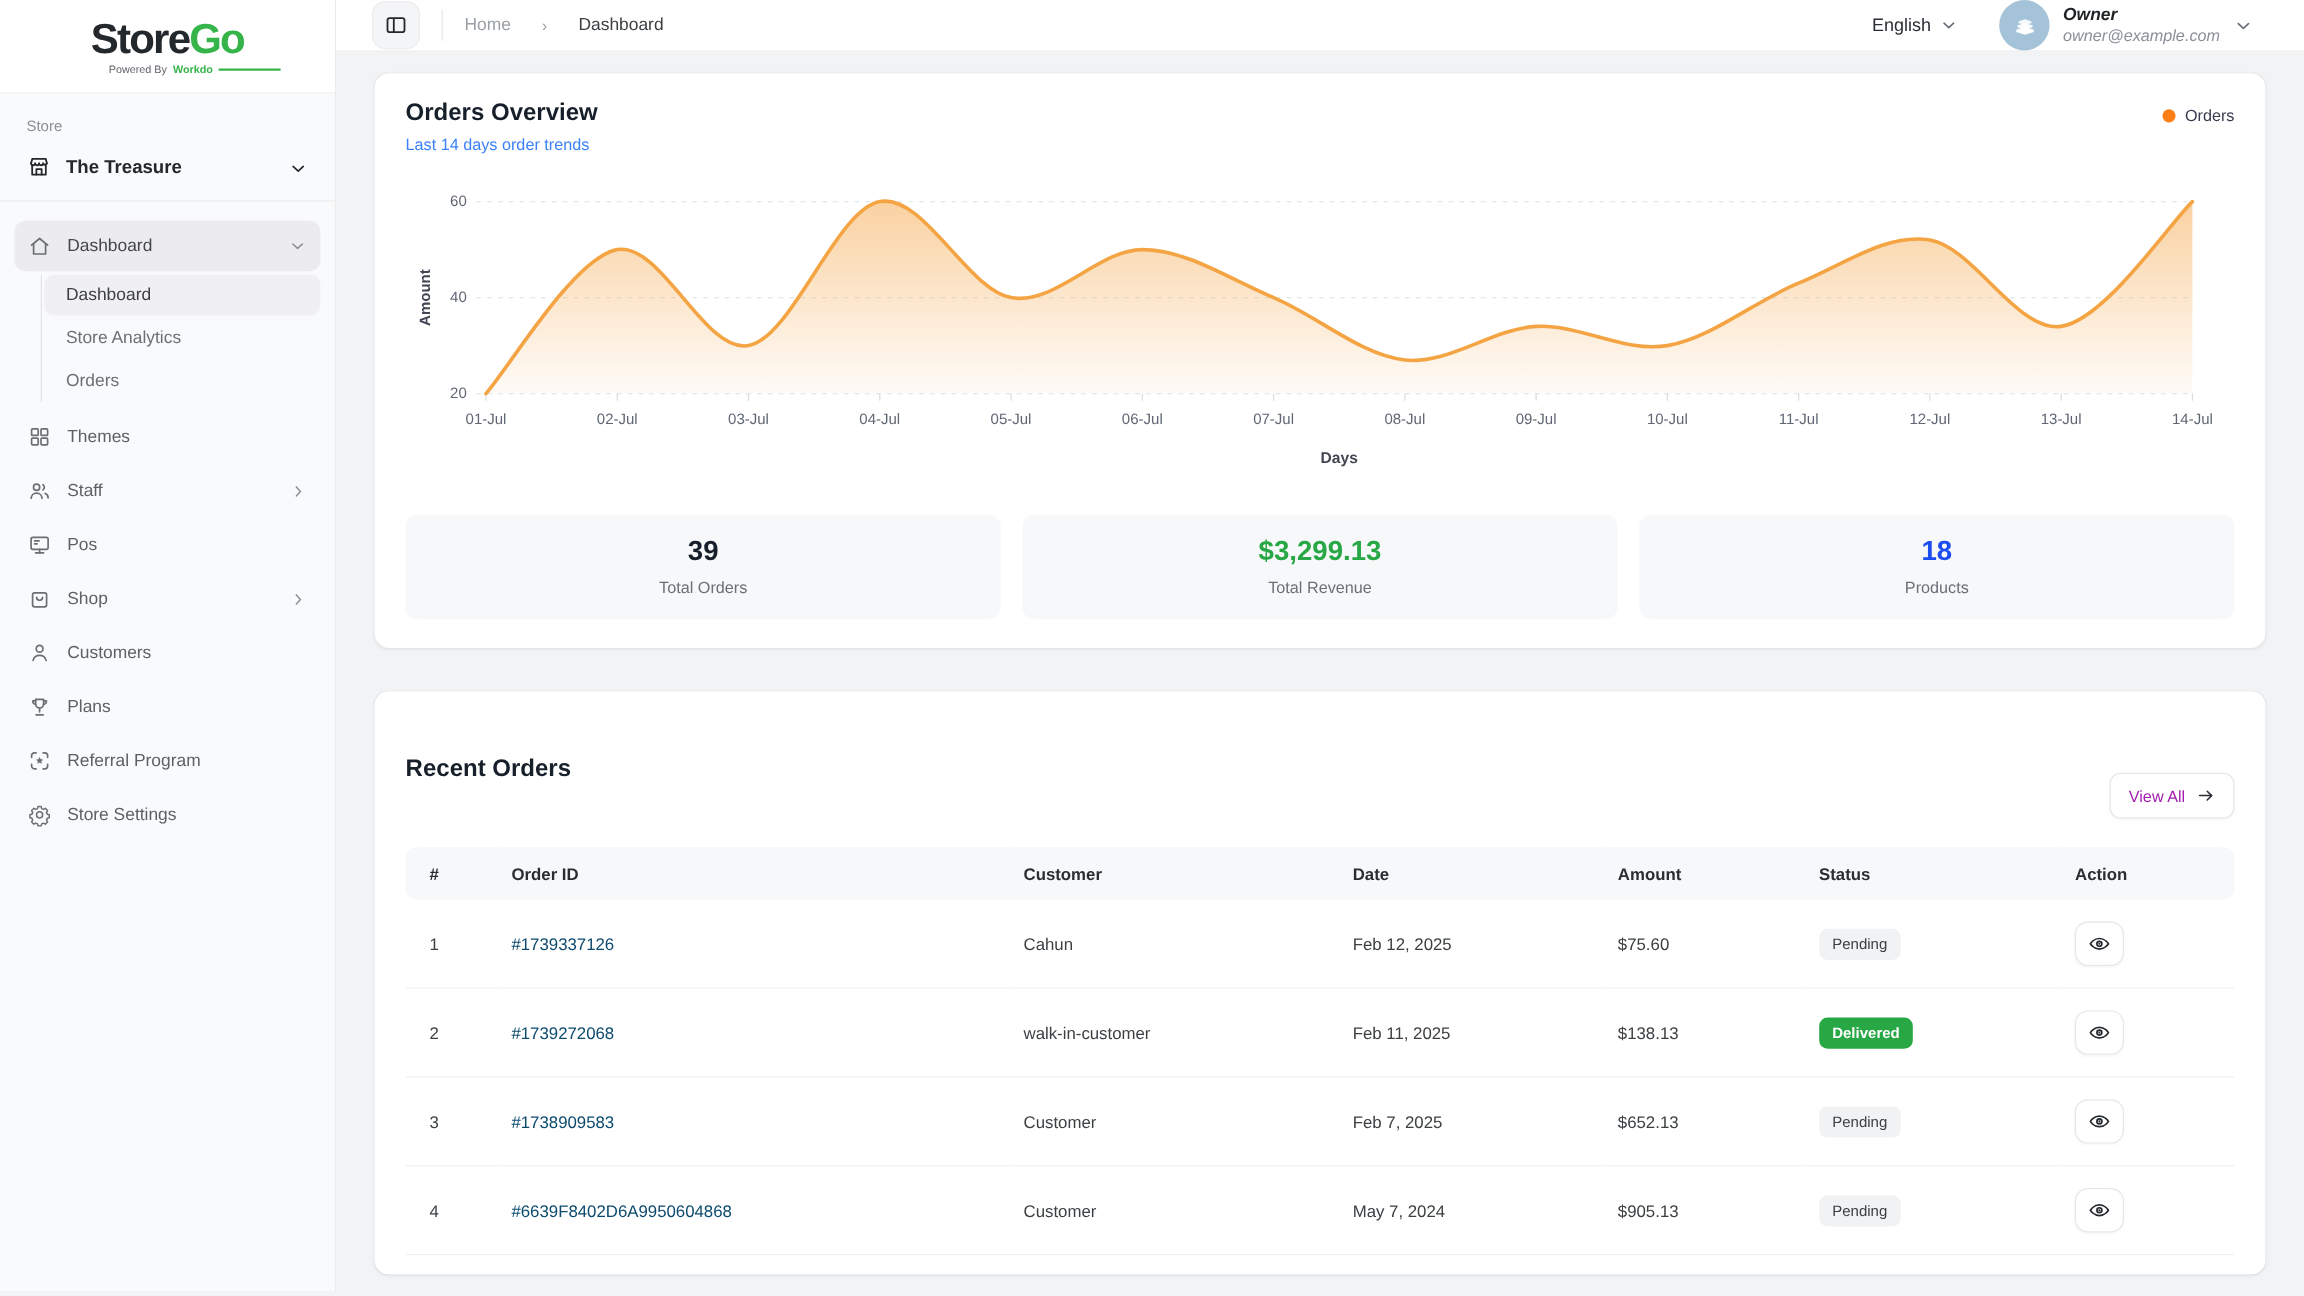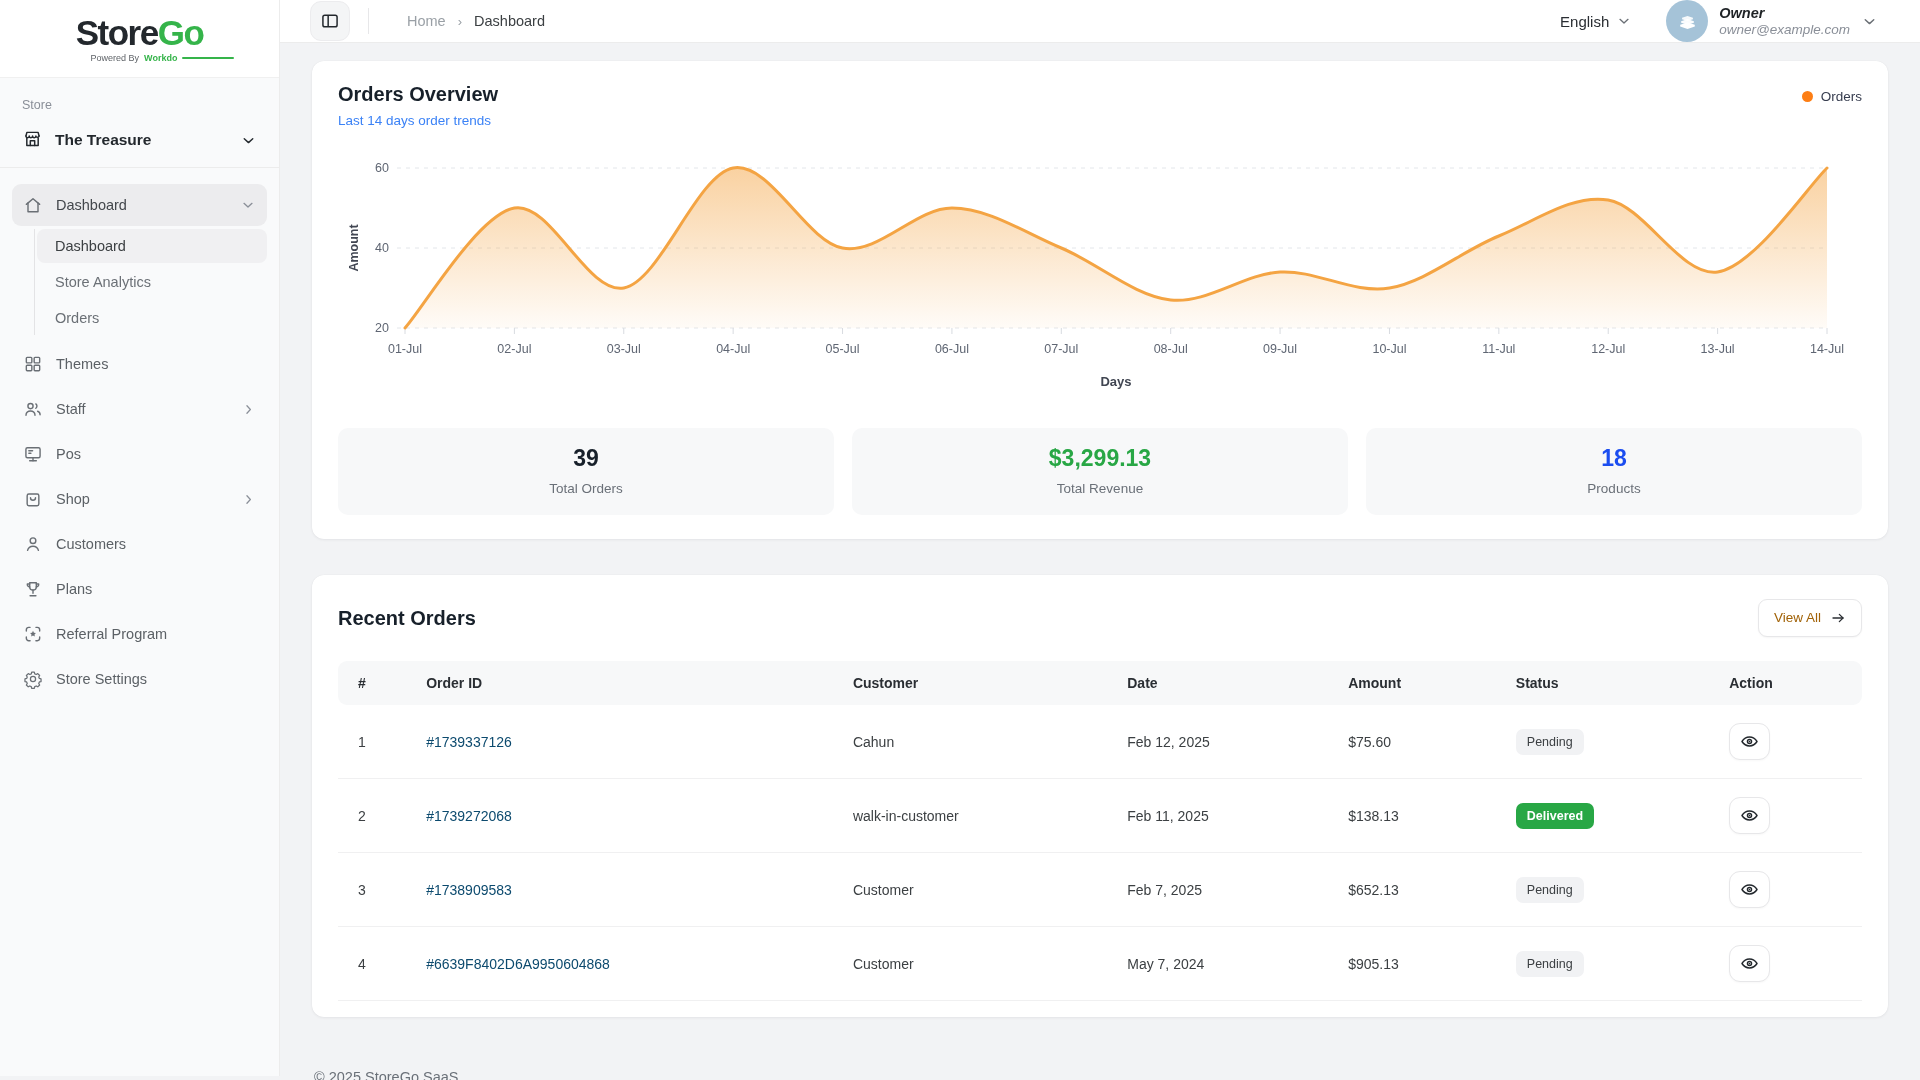--- a/index.html
+++ b/index.html
@@ -31,21 +31,21 @@
   .mi-chev { margin-left:auto; display:flex; color:#8a8f98; }
   .submenu { border-left:1px solid #e3e3e5; margin:2px 0 8px 22px; }
   .submenu-item { padding:9px 12px 9px 18px; font-size:14.5px; color:#6b7076; border-radius:8px; margin:2px 0 2px 2px; cursor:pointer; }
   .submenu-item.active { background:#f0f0f2; color:#3c4043; }
 
   
   .main { flex:1; display:flex; flex-direction:column; }
   .topbar { height:64px; background:#fff; border-bottom:1px solid #ececec; display:flex; align-items:center; padding:0 42px 0 30px; gap:18px; }
   .toggle-btn { width:40px; height:40px; border-radius:11px; background:#f4f5f6; border:1px solid #ececee; display:flex; align-items:center; justify-content:center; color:#23282d; cursor:pointer; }
   .tb-divider { width:1px; height:26px; background:#e7e7e9; }
-  .breadcrumb { display:flex; align-items:center; gap:12px; font-size:14.5px;margin-left:20px; }
+  .breadcrumb { display:flex; align-items:center; gap:26px; font-size:14.5px; }
   .crumb-home { color:#9aa0a6; cursor:pointer; }
   .crumb-sep { color:#9aa0a6; font-size:13px; }
   .crumb-current { color:#3c4043; }
   .topbar-right { margin-left:auto; display:flex; align-items:center; gap:34px; }
   .lang { display:flex; align-items:center; gap:7px; font-size:15px; color:#2a2e33; cursor:pointer; }
   .lang .chev, .user .chev { display:flex; color:#6a6f75; }
   .user { display:flex; align-items:center; gap:11px; cursor:pointer; }
   .avatar { width:42px; height:42px; border-radius:50%; background:#a5c3d8; display:flex; align-items:center; justify-content:center; }
   .user-texts { line-height:1.25;font-style:italic; }
   .user-name { font-size:14.5px; font-weight:bold; color:#1f2326; }
@@ -64,21 +64,21 @@
   .chart-wrap { margin-top:10px; }
   svg text { font-family:"Liberation Sans", sans-serif; }
 
   .stats-row { display:flex; gap:18px; margin-top:14px; }
   .stat-card { flex:1; background:#f7f8f9; border-radius:10px; text-align:center; padding:17px 0 19px; }
   .stat-value { font-size:23px; font-weight:bold; color:#17202a; }
   .stat-label { font-size:13.5px; color:#6a7078; margin-top:9px; }
 
   .orders-card { margin-top:36px; padding:24px 26px 16px; }
   .orders-head { display:flex; justify-content:space-between; align-items:center; margin-bottom:24px; }
-  .view-all-btn { display:flex; gap:9px; background:#fff; border:1px solid #e7e7e9; border-radius:9px; padding:10px 15px; font-size:13.5px; color:#a16207; box-shadow:0 1px 2px rgba(0,0,0,.04); cursor:pointer; }
+  .view-all-btn { display:flex; align-items:center; gap:9px; background:#fff; border:1px solid #e7e7e9; border-radius:9px; padding:10px 15px; font-size:13.5px; color:#a21caf; box-shadow:0 1px 2px rgba(0,0,0,.04); cursor:pointer;margin-top:44px; }
   .view-all-btn .aicon { display:flex; color:#2a2e33; }
 
   table.orders { width:100%; border-collapse:collapse; font-size:14px; color:#3c4043; }
   table.orders th { background:#f7f8f9; text-align:left; font-weight:bold; color:#2a2e33; padding:14px 12px; }
   table.orders th:first-child { border-radius:9px 0 0 9px; padding-left:20px; }
   table.orders th:last-child { border-radius:0 9px 9px 0; }
   table.orders td { padding:18px 12px; border-bottom:1px solid #f0f0f1; }
   table.orders td:first-child { padding-left:20px; }
   .order-link { color:#0c4a6e; text-decoration:none; cursor:pointer; }
   .badge { display:inline-block; padding:6px 11px; border-radius:7px; font-size:12.5px; }

